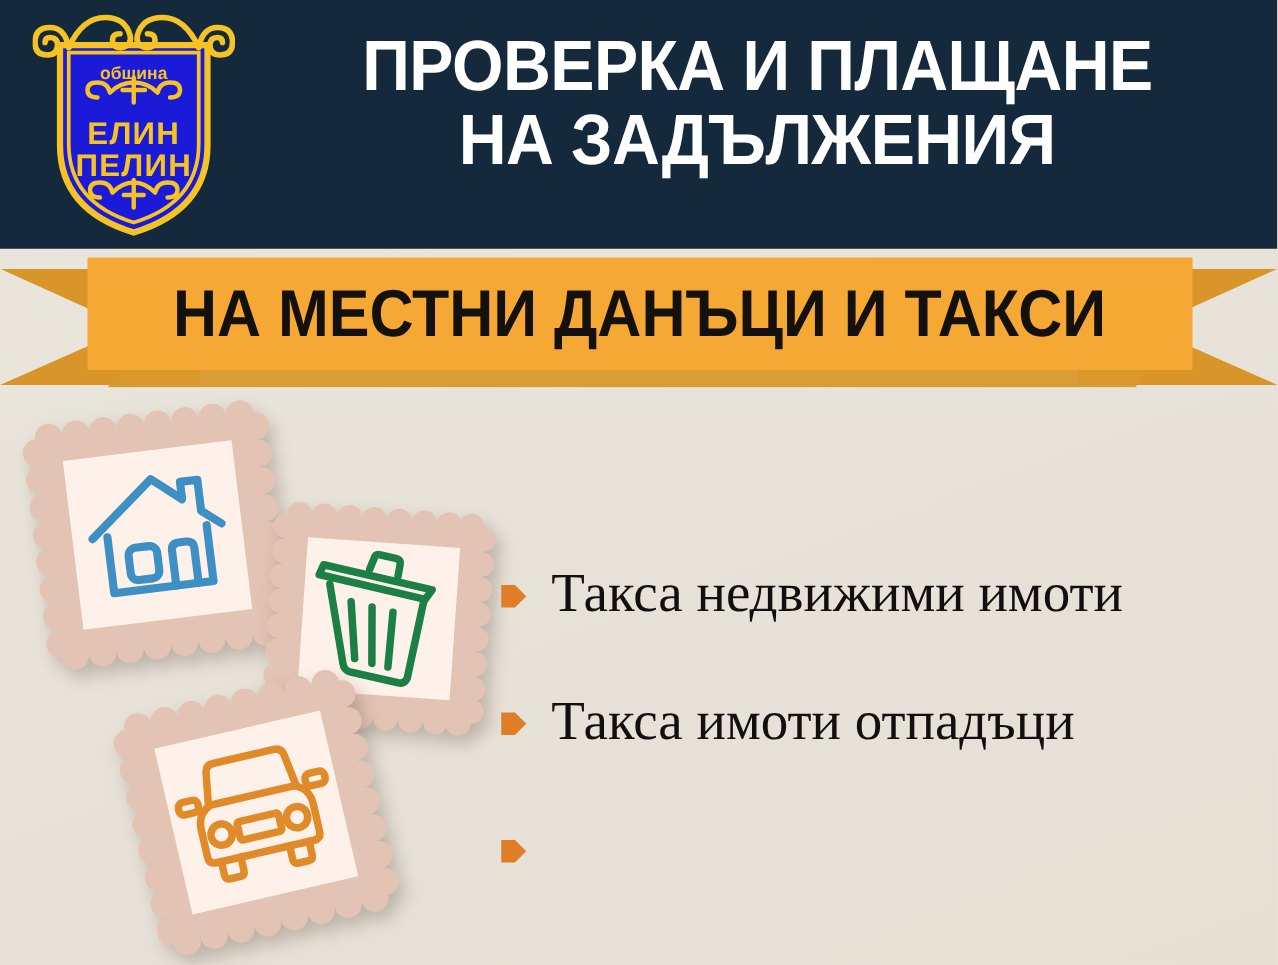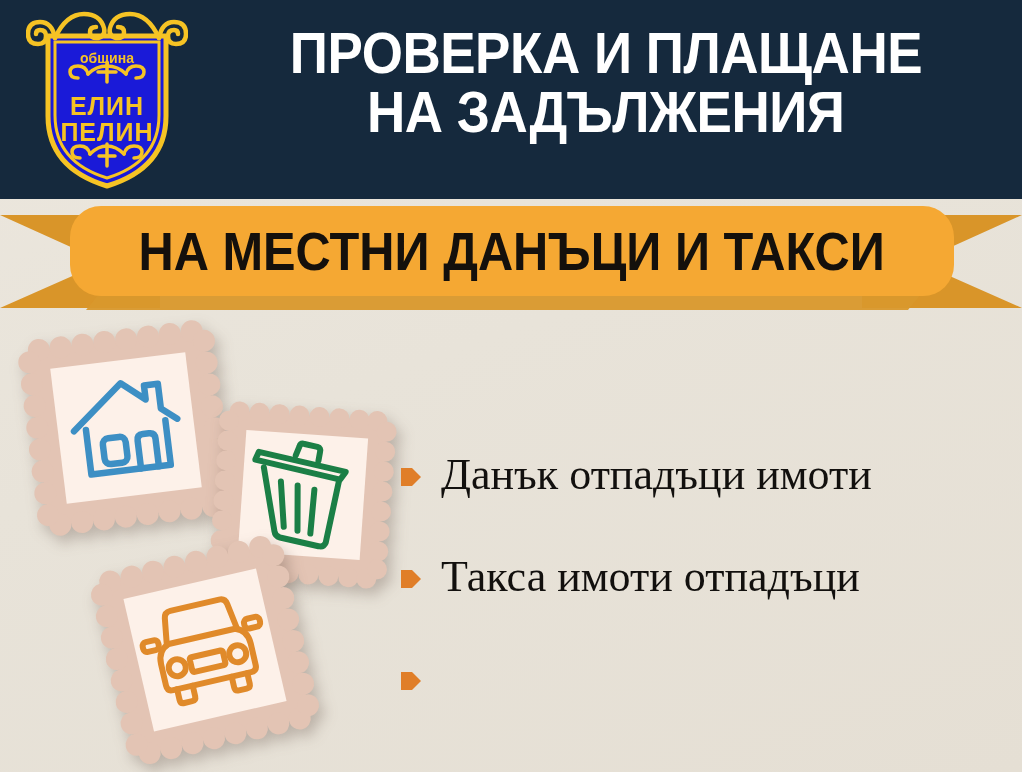--- a/index.html
+++ b/index.html
@@ -103,21 +103,20 @@
   .ribbon-main {
     position: absolute;
     left: 70px;
     top: 10px;
     width: 884px;
     height: 90px;
     background: #f5a833;
     display: flex;
     align-items: center;
     justify-content: center;
-    border-radius: 31px;
   }
   .ribbon-text {
     color: #14100c;
     font-family: "Liberation Sans", sans-serif;
     font-weight: bold;
     font-size: 53px;
     letter-spacing: 0px;
     white-space: nowrap;
     transform: scaleX(0.92);
     line-height: 1;
@@ -390,21 +389,21 @@
   </div>
 
   <div class="list">
 
     <div class="list-item">
       <span class="bullet">
         <svg viewBox="0 0 22 26" xmlns="http://www.w3.org/2000/svg">
           <path d="M1 4 L12 4 L21 13 L12 22 L1 22 Z" fill="#e07e28"></path>
         </svg>
       </span>
-      <span class="list-label">Данък отпадъци имоти</span>
+      <span class="list-label">Такса недвижими имоти</span>
     </div>
 
     <div class="list-item">
       <span class="bullet">
         <svg viewBox="0 0 22 26" xmlns="http://www.w3.org/2000/svg">
           <path d="M1 4 L12 4 L21 13 L12 22 L1 22 Z" fill="#e07e28"></path>
         </svg>
       </span>
       <span class="list-label">Такса имоти отпадъци</span>
     </div>

